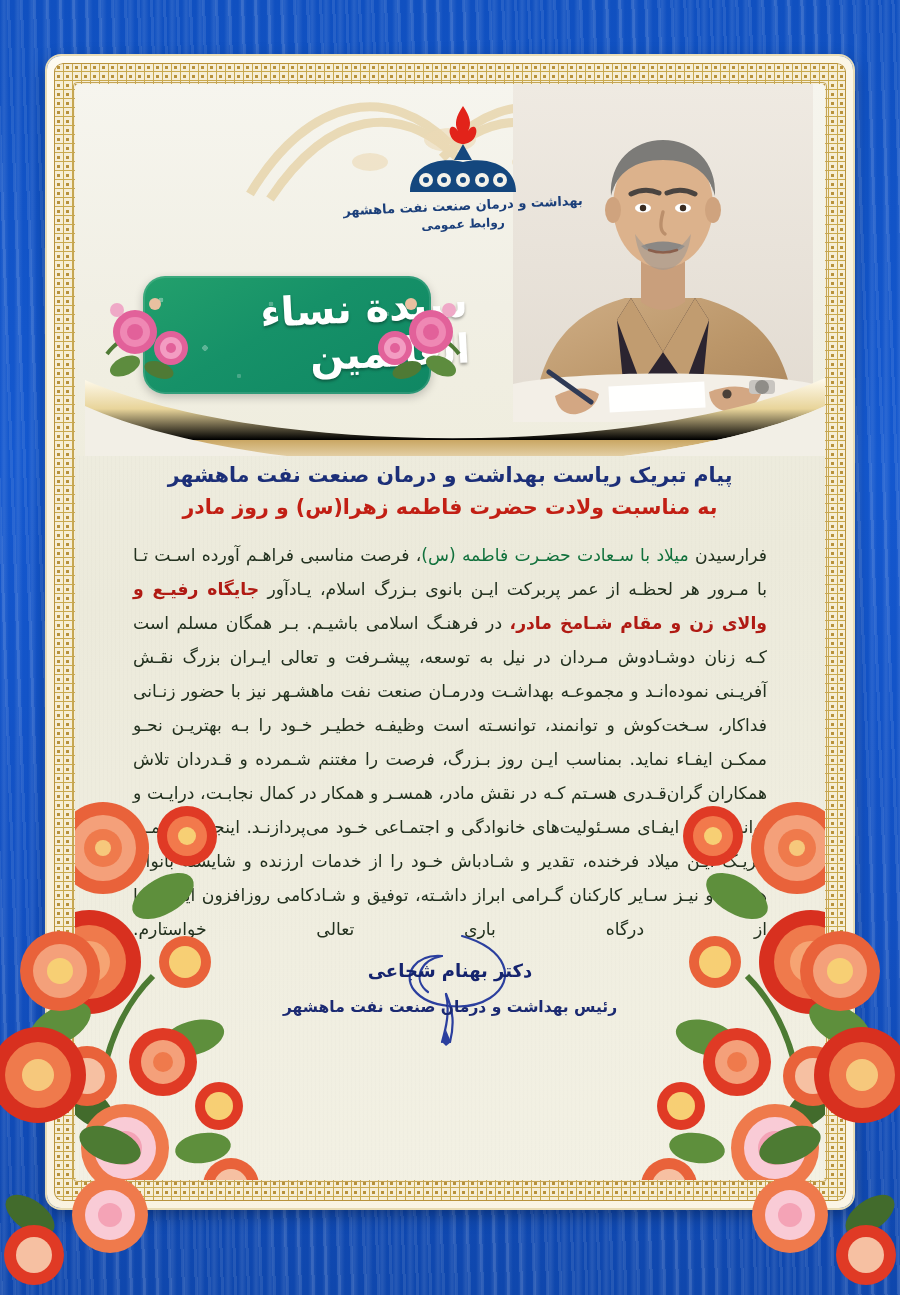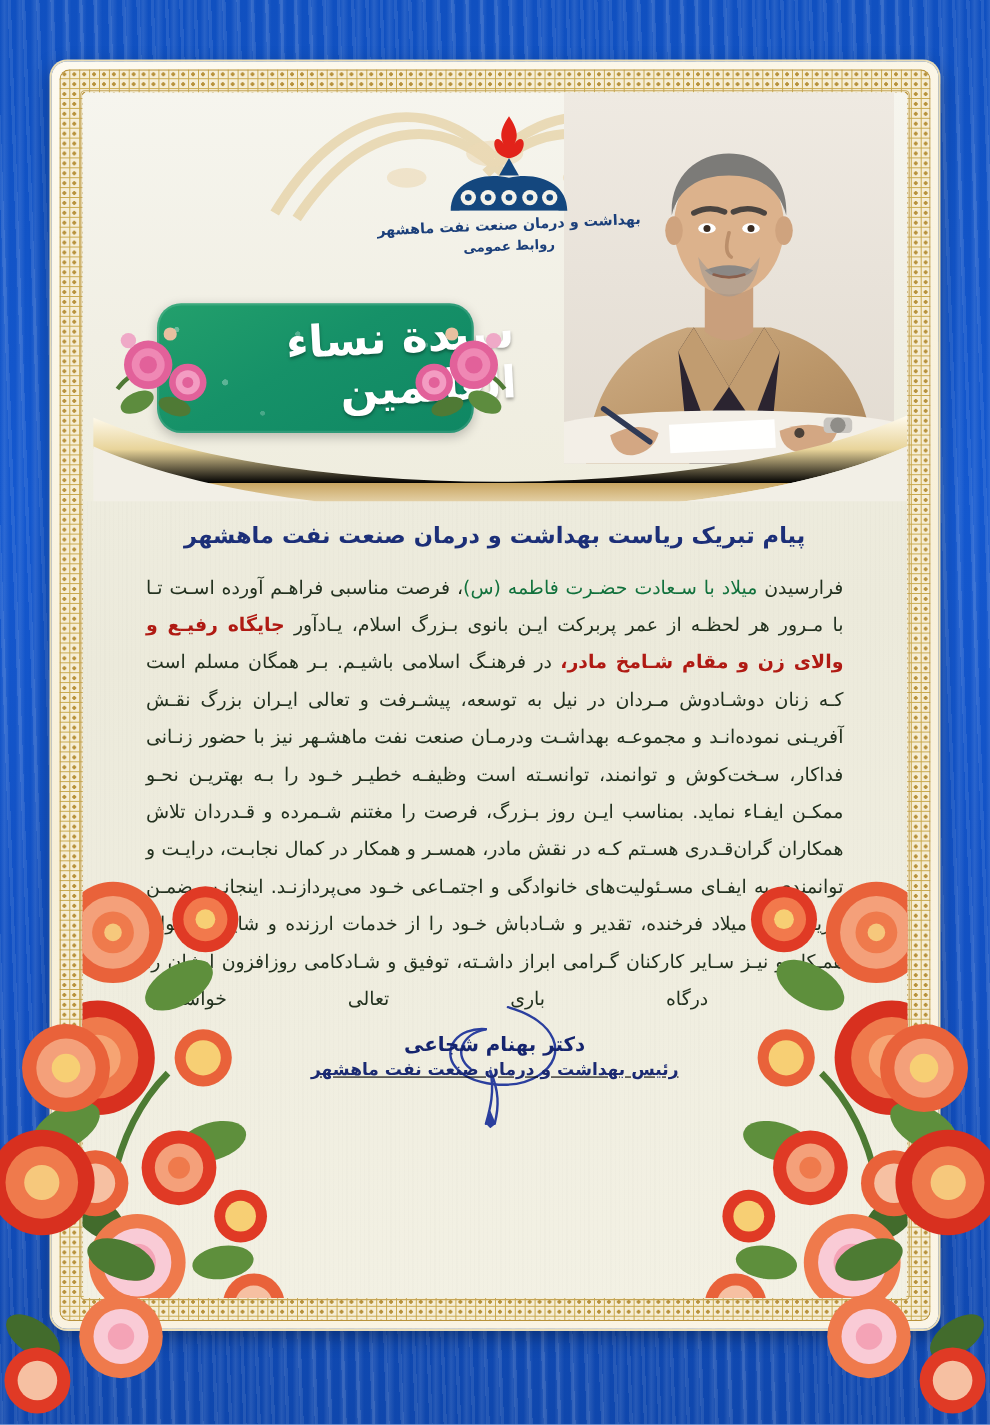--- a/index.html
+++ b/index.html
@@ -163,21 +163,21 @@
     color:#ffffff; font-size:40px; font-weight:700;
     text-shadow: 0 2px 3px rgba(0,0,0,.35);
     font-family:"DejaVu Sans","Liberation Sans",sans-serif;
     letter-spacing:-1px;
     transform: rotate(-3deg);
   }
 
   
   .headline{
     text-align:center;
-    padding: 16px 40px 4px;
+    padding: 4px 40px 4px;
   }
   .headline .l1{
     color:#1c2f78; font-size:20.5px; font-weight:700; line-height:1.55;
     letter-spacing:-0.2px;
   }
   .headline .l2{
     color:#c21f14; font-size:20.5px; font-weight:700; line-height:1.55;
     letter-spacing:-0.2px;
   }
 
@@ -194,28 +194,27 @@
   .body-copy p { margin-bottom: 0; }
   .hl-green{ color:#11713c; font-weight:400; }
   .hl-red{ color:#b01a13; font-weight:700; }
 
   
   .signature{
     margin-top:14px;
     position:relative;
     text-align:center;
     padding-bottom:18px;
-    text-decoration:underline;
   }
   .sig-name{
     color:#15246e; font-size:18px; font-weight:700;
     position:relative; z-index:2; display:inline-block;
   }
   .sig-role{
-    color:#1b2a72; font-size:15.5px; font-weight:600; margin-top:3px;
+    color:#1b2a72; font-size:15.5px; font-weight:600; margin-top:17px;
     position:relative; z-index:2;
   }
   .sig-scribble{
     position:absolute; left:50%; top:-34px; transform:translateX(-50%);
     width:200px; height:120px; z-index:1; pointer-events:none;
   }
 
   
   .flowers{ position:absolute; pointer-events:none; }
   .fl-bl{ left:-32px; bottom:-16px; width:300px; height:420px; }
@@ -403,20 +402,21 @@
               <circle cx="74" cy="74" r="5" fill="#e2619a"></circle>
               <circle cx="20" cy="36" r="7" fill="#efa9c7"></circle>
               <circle cx="58" cy="30" r="6" fill="#e8c0a0"></circle>
             </g>
           </svg>
         </div>
       </div>
 
       <div class="headline">
         <div class="l1">پیام تبریک ریاست بهداشت و درمان صنعت نفت ماهشهر</div>
+        <div class="l2">به مناسبت ولادت حضرت فاطمه زهرا(س) و روز مادر</div>
       </div>
 
       <div class="body-copy">
         <p id="body-paragraph"><span>فرارسیدن </span><span class="hl-green">میلاد با سـعادت حضـرت فاطمه (س)</span><span>، فرصت مناسبی فراهـم آورده اسـت تـا با مـرور هر لحظـه از عمر پربرکت ایـن بانوی بـزرگ اسلام، یـادآور </span><span class="hl-red">جایگاه رفیـع و والای زن و مقام شـامخ مادر،</span><span> در فرهنـگ اسلامی باشیـم. بـر همگان مسلم است کـه زنان دوشـادوش مـردان در نیل به توسعه، پیشـرفت و تعالی ایـران بزرگ نقـش آفریـنی نموده‌انـد و مجموعـه بهداشـت ودرمـان صنعت نفت ماهشـهر نیز با حضور زنـانی فداکار، سـخت‌کوش و توانمند، توانسـته است وظیفـه خطیـر خـود را بـه بهتریـن نحـو ممکـن ایفـاء نماید. بمناسب ایـن روز بـزرگ، فرصت را مغتنم شـمرده و قـدردان تلاش همکاران گران‌قـدری هسـتم کـه در نقش مادر، همسـر و همکار در کمال نجابـت، درایـت و توانمندی به ایفـای مسـئولیت‌های خانوادگی و اجتمـاعی خـود می‌پردازنـد. اینجانـب ضمـن تبریـک ایـن میلاد فرخنده، تقدیر و شـادباش خـود را از خدمات ارزنده و شایسته بانوان همـکار و نیـز سـایر کارکنان گـرامی ابراز داشـته، توفیق و شـادکامی روزافزون ایشان را از درگاه باری تعالی خواستارم.</span></p>
       </div>
 
       <div class="signature">
         <svg class="sig-scribble" viewBox="0 0 200 120">
           <g fill="none" stroke="#2b3f9e" stroke-width="2.2" stroke-linecap="round">
             <path d="M112 10 C 156 22, 168 54, 140 72 C 118 86, 78 82, 64 64 C 52 48, 66 28, 92 30"></path>

